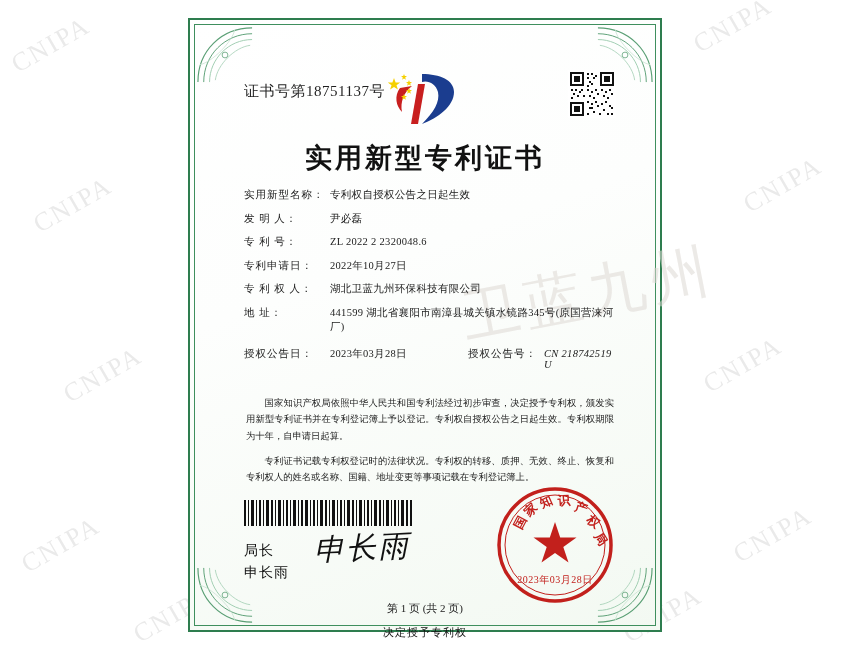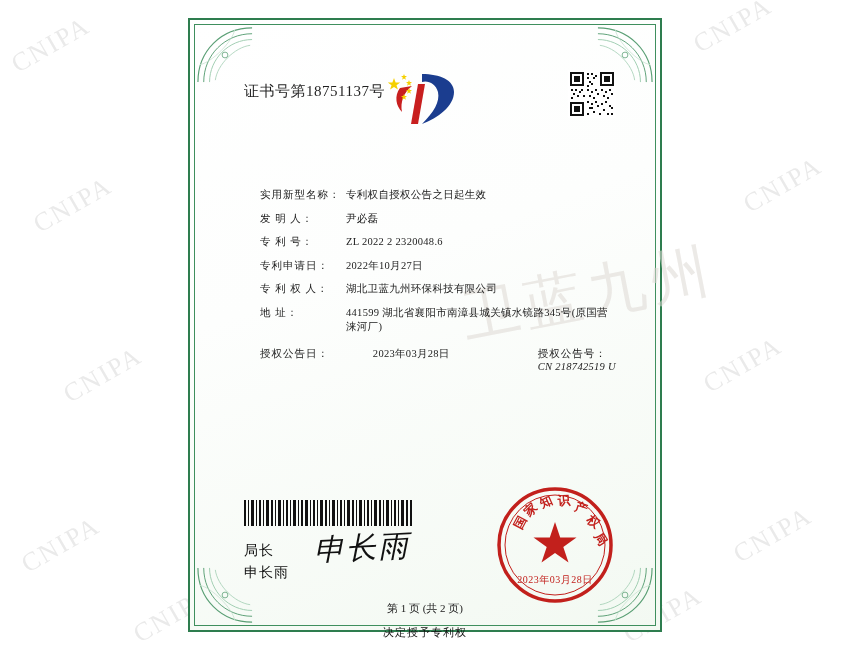--- a/index.html
+++ b/index.html
@@ -135,38 +135,36 @@
     top: 168px;
     width: 372px;
   }
   .field {
     display: flex;
     align-items: baseline;
     margin-bottom: 9.5px;
     font-family: "Liberation Serif", serif;
     font-size: 10.5px;
     color: #1b1b1b;
-    margin-left: 16px;
   }
   .f-label {
     flex: 0 0 auto;
     width: 86px;
     letter-spacing: 1px;
     white-space: nowrap;
   }
   .f-value {
     flex: 1 1 auto;
     letter-spacing: .3px;
   }
   .field.split { }
   .f-sep {
     display: flex;
     align-items: baseline;
     margin-left: 10px;
-    flex-direction: column;
   }
   .f-sep .f-label { width: 76px; }
   .f-sep .f-value { width: auto; font-style: italic; }
 
   .addr-value {
     line-height: 1.35;
   }
 
   
   .paras {
@@ -400,20 +398,21 @@
         <g fill="#f5d000">
           <polygon points="12,10 13.6,14.4 18.2,14.4 14.5,17.2 15.9,21.6 12,18.9 8.1,21.6 9.5,17.2 5.8,14.4 10.4,14.4"></polygon>
           <polygon points="22,6 22.8,8.1 25,8.1 23.2,9.5 23.9,11.7 22,10.4 20.1,11.7 20.8,9.5 19,8.1 21.2,8.1"></polygon>
           <polygon points="27,12 27.8,14.1 30,14.1 28.2,15.5 28.9,17.7 27,16.4 25.1,17.7 25.8,15.5 24,14.1 26.2,14.1"></polygon>
           <polygon points="27,20 27.8,22.1 30,22.1 28.2,23.5 28.9,25.7 27,24.4 25.1,25.7 25.8,23.5 24,22.1 26.2,22.1"></polygon>
           <polygon points="22,26 22.8,28.1 25,28.1 23.2,29.5 23.9,31.7 22,30.4 20.1,31.7 20.8,29.5 19,28.1 21.2,28.1"></polygon>
         </g>
       </svg>
     </div>
 
+    <div class="title">实用新型专利证书</div>
 
     <div class="fields">
 
       <div class="field">
         <div class="f-label">实用新型名称：</div>
         <div class="f-value">专利权自授权公告之日起生效</div>
       </div>
 
       <div class="field">
         <div class="f-label">发 明 人：</div>
@@ -444,20 +443,24 @@
         <div class="f-label">授权公告日：</div>
         <div class="f-value" style="flex:0 0 128px;">2023年03月28日</div>
         <div class="f-sep">
           <div class="f-label">授权公告号：</div>
           <div class="f-value">CN 218742519 U</div>
         </div>
       </div>
 
     </div>
 
+    <div class="paras">
+      <p>国家知识产权局依照中华人民共和国专利法经过初步审查，决定授予专利权，颁发实用新型专利证书并在专利登记簿上予以登记。专利权自授权公告之日起生效。专利权期限为十年，自申请日起算。</p>
+      <p>专利证书记载专利权登记时的法律状况。专利权的转移、质押、无效、终止、恢复和专利权人的姓名或名称、国籍、地址变更等事项记载在专利登记簿上。</p>
+    </div>
 
     <div class="barcode">
       <svg viewBox="0 0 168 26" width="168" height="26" preserveAspectRatio="none">
         <rect x="0" y="0" width="168" height="26" fill="#ffffff" opacity="0"></rect>
         <g fill="#111111">
           <rect x="0" y="0" width="2" height="26"></rect>
             <rect x="4" y="0" width="1" height="26"></rect>
           <rect x="7" y="0" width="3" height="26"></rect>
             <rect x="12" y="0" width="1" height="26"></rect>
           <rect x="15" y="0" width="2" height="26"></rect>

